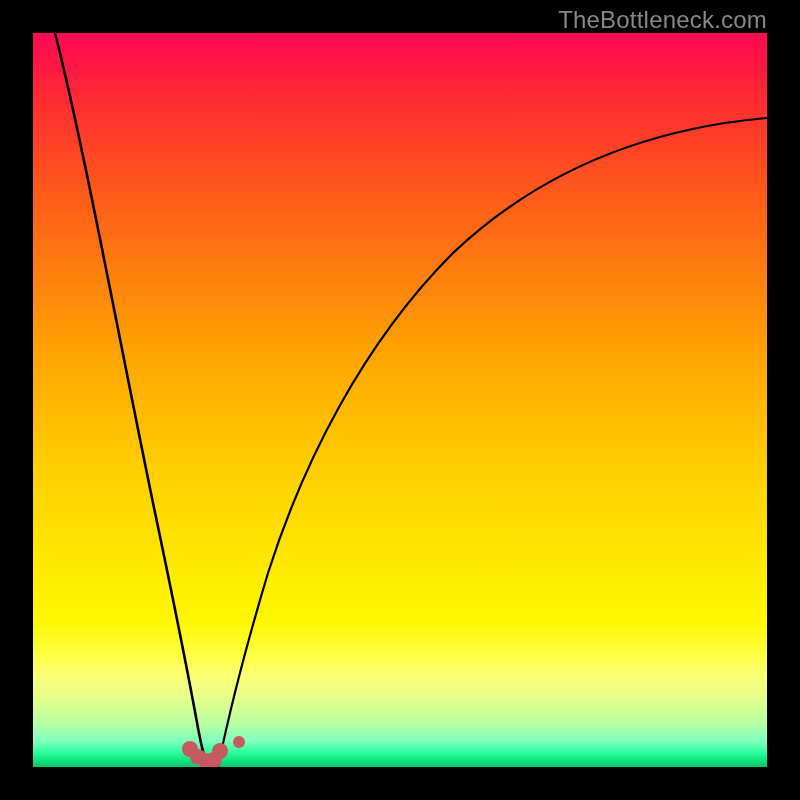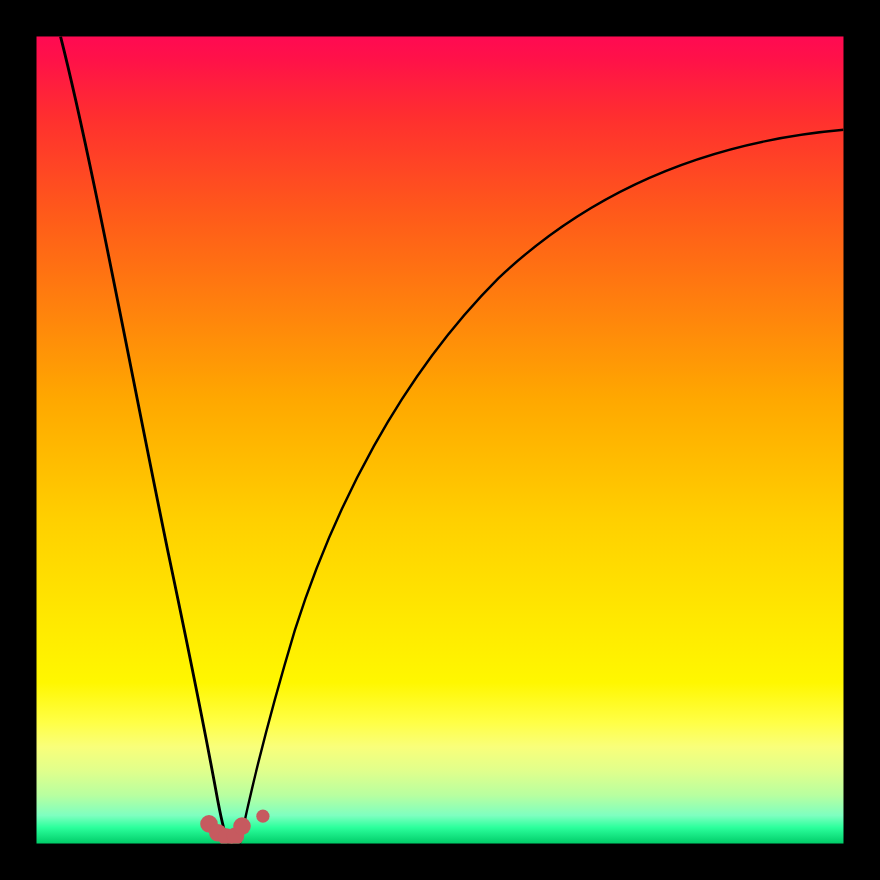--- a/index.html
+++ b/index.html
@@ -48,20 +48,21 @@
   svg { position: absolute; inset: 0; }
   .curve { stroke: #000; stroke-width: 2.6; fill: none; }
   .curve.thin { stroke-width: 2.2; }
   .dot { fill: #c65a5f; }
 </style>
 </head>
 <body>
 
 <div class="frame">
 
+  <div class="attribution">TheBottleneck.com</div>
 
   <div class="plot">
     <div class="gradient"></div>
 
     <svg viewBox="0 0 734 734" width="734" height="734">
       <g>
         <path class="curve" d="M 22 0
                  C 50 110, 85 300, 120 470
                  C 140 565, 155 640, 165 695
                  C 169 716, 172 728, 175 734"></path>

